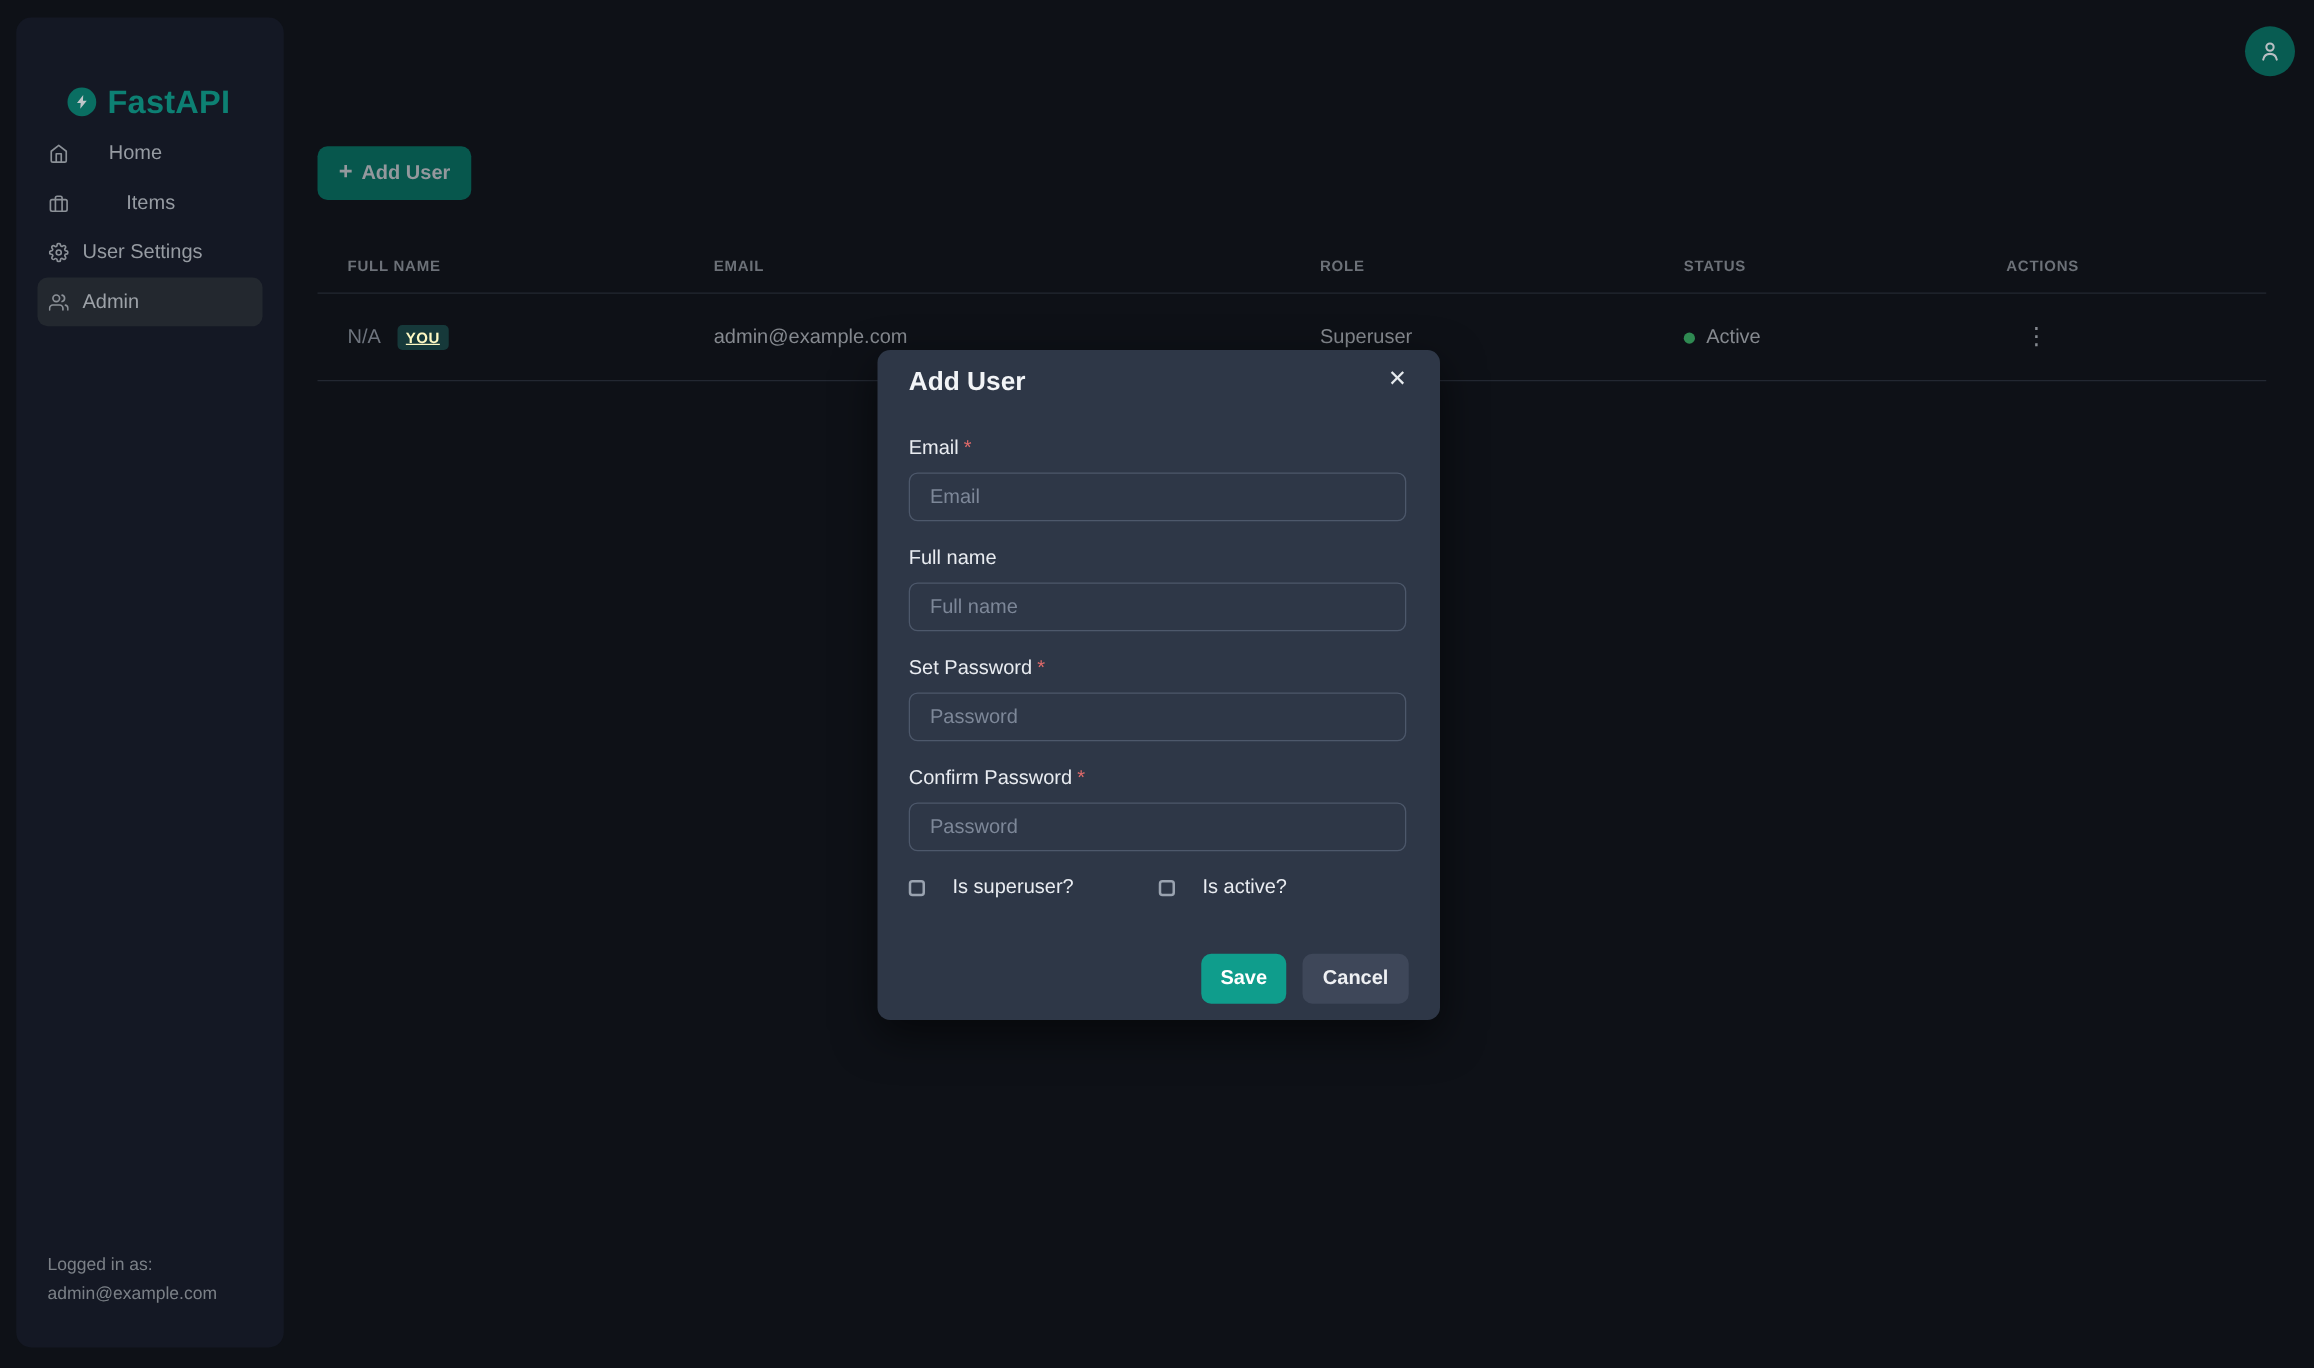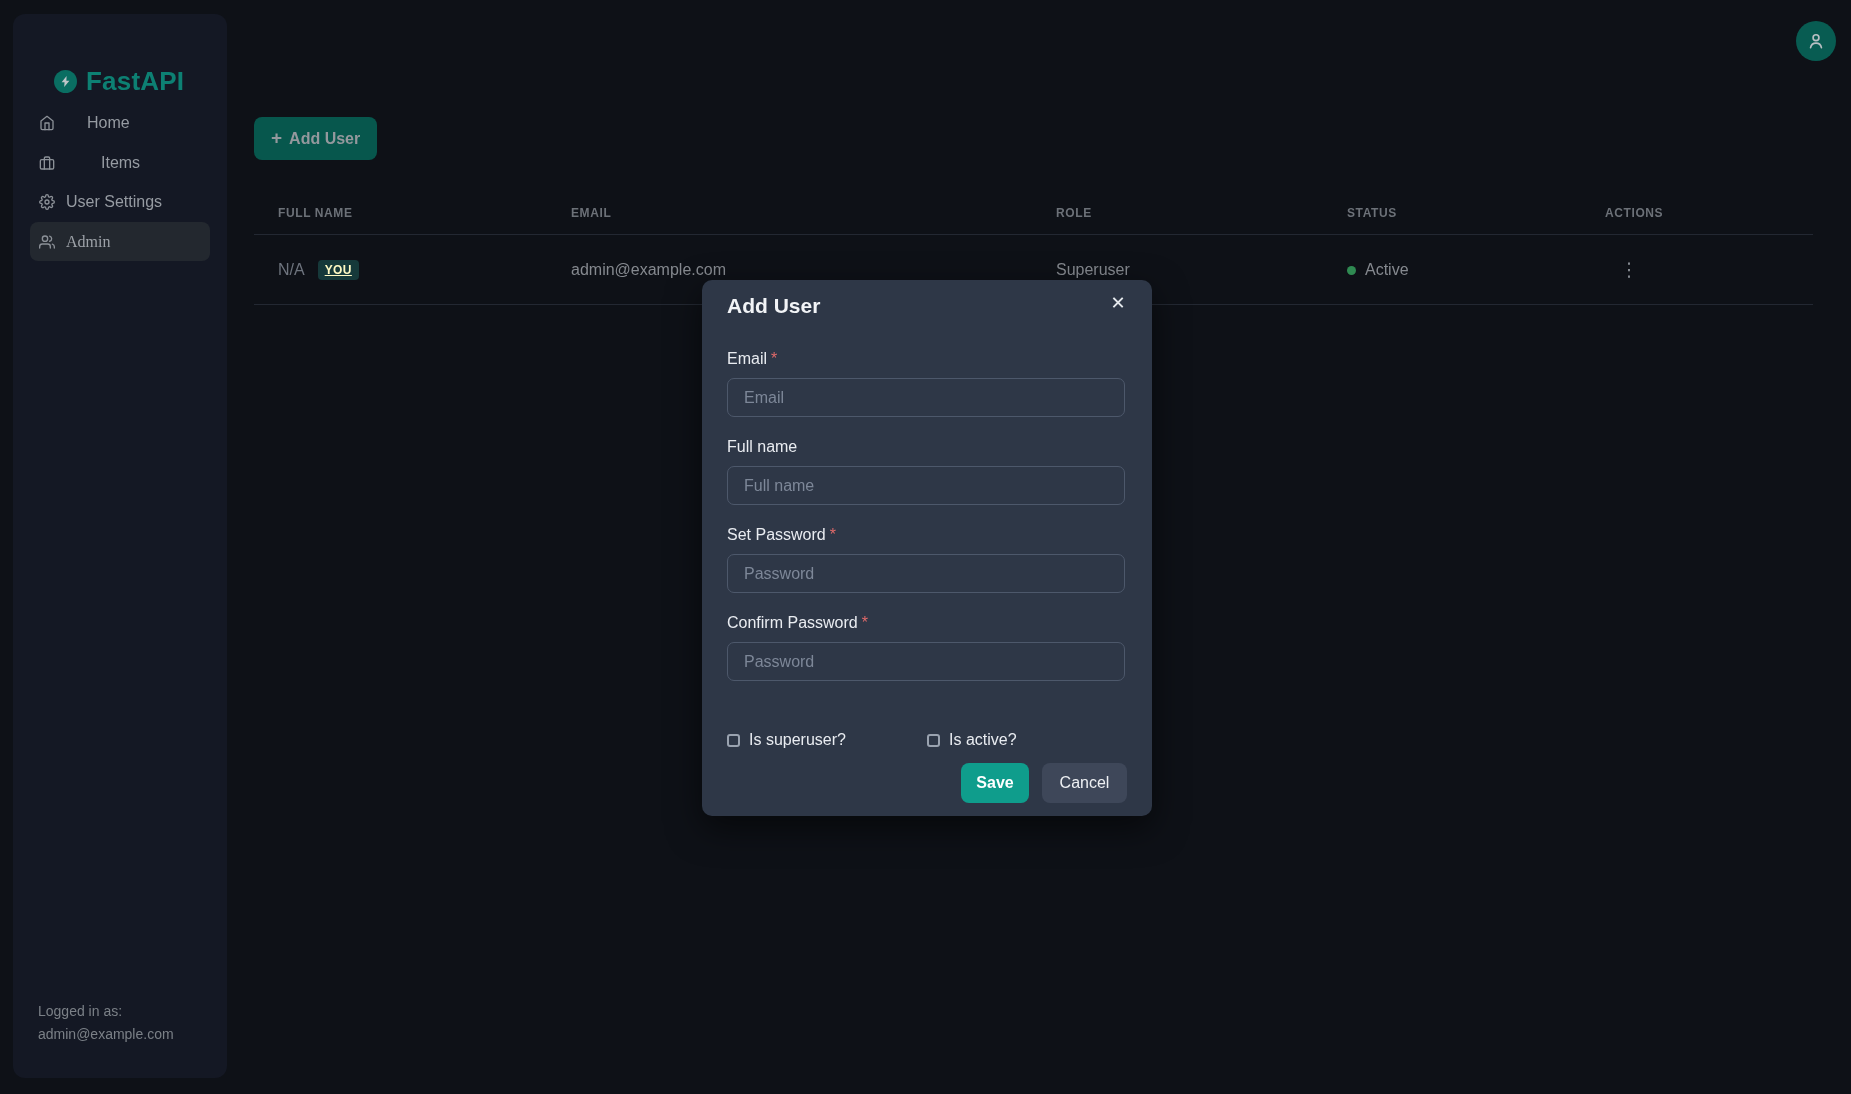--- a/index.html
+++ b/index.html
@@ -28,21 +28,21 @@
   .logo-circle svg { width:13px; height:13px; }
   .logo-text { font-size:26px; font-weight:600; color:#0d8073; letter-spacing:0.2px; }
 
   .nav-item {
     position:absolute; left:17px; width:180px; height:39px;
     display:flex; align-items:center; gap:11px; padding-left:9px;
     color:#969ba2; font-size:16px; border-radius:8px; cursor:pointer;
   }
   .nav-item svg { width:16px; height:16px; stroke:#8b9097; flex:0 0 auto; }
   .nav-item.active { background:#23282f; color:#9da2a8; }
-  .nav-0 { top:89px;gap:32px; } .nav-1 { top:129px;gap:46px; } .nav-2 { top:168px; } .nav-3 { top:208px;font-family:Liberation Serif, serif; }
+  .nav-0 { top:89px;gap:32px; } .nav-1 { top:129px;gap:46px; } .nav-2 { top:168px; } .nav-3 { top:208px; }
 
   .sidebar-footer {
     position:absolute; left:25px; bottom:32px; font-size:14px; color:#7b8087; line-height:23px;
   }
 
   
   .page-title {
     position:absolute; left:255px; top:44px;
     font-size:30px; font-weight:700; color:#85888d; letter-spacing:0.2px;
   }
@@ -110,40 +110,39 @@
   .req { color:#e16a6a; margin-left:4px; }
   .field-input {
     position:absolute; top:28px; left:0; width:398px; height:39px;
     background:transparent; border:1px solid #4d586b; border-radius:7px;
     padding:0 16px; font-family:inherit; font-size:16px; color:#dfe3ea; outline:none;
   }
   .field-input::placeholder { color:#7d8798; opacity:1; }
 
   .checkbox-row { position:absolute; left:25px; top:421px; height:20px; }
   .checkbox-item {
-    position:absolute; top:0; display:flex; align-items:center; gap:9px; cursor:pointer;
+    position:absolute; top:0; display:flex; align-items:center; gap:22px; cursor:pointer;
     white-space:nowrap;
-    margin-top:30px;
   }
   .cb-0 { left:0; } .cb-1 { left:200px; }
   .checkbox-box {
     width:13px; height:13px; border:2px solid #9aa3b0; border-radius:3px; background:transparent;
     flex:0 0 auto;
   }
   .checkbox-label { font-size:16px; color:#e9ecf1; }
 
   .save-btn {
     position:absolute; left:259px; top:483px; width:68px; height:40px;
     background:#0f9d8c; color:#ffffff; border:none; border-radius:8px;
     font-family:inherit; font-size:16px; font-weight:700; cursor:pointer;
   }
   .cancel-btn {
     position:absolute; left:340px; top:483px; width:85px; height:40px;
     background:#3e4759; color:#eef0f3; border:none; border-radius:8px;
-    font-family:inherit; font-size:16px; font-weight:400; cursor:pointer;
+    font-family:inherit; font-size:16px; font-weight:700; cursor:pointer;
   }
 </style>
 </head>
 <body>
 
 <div class="canvas">
 
   <nav class="sidebar">
     <div class="logo-row">
       <span class="logo-circle">

